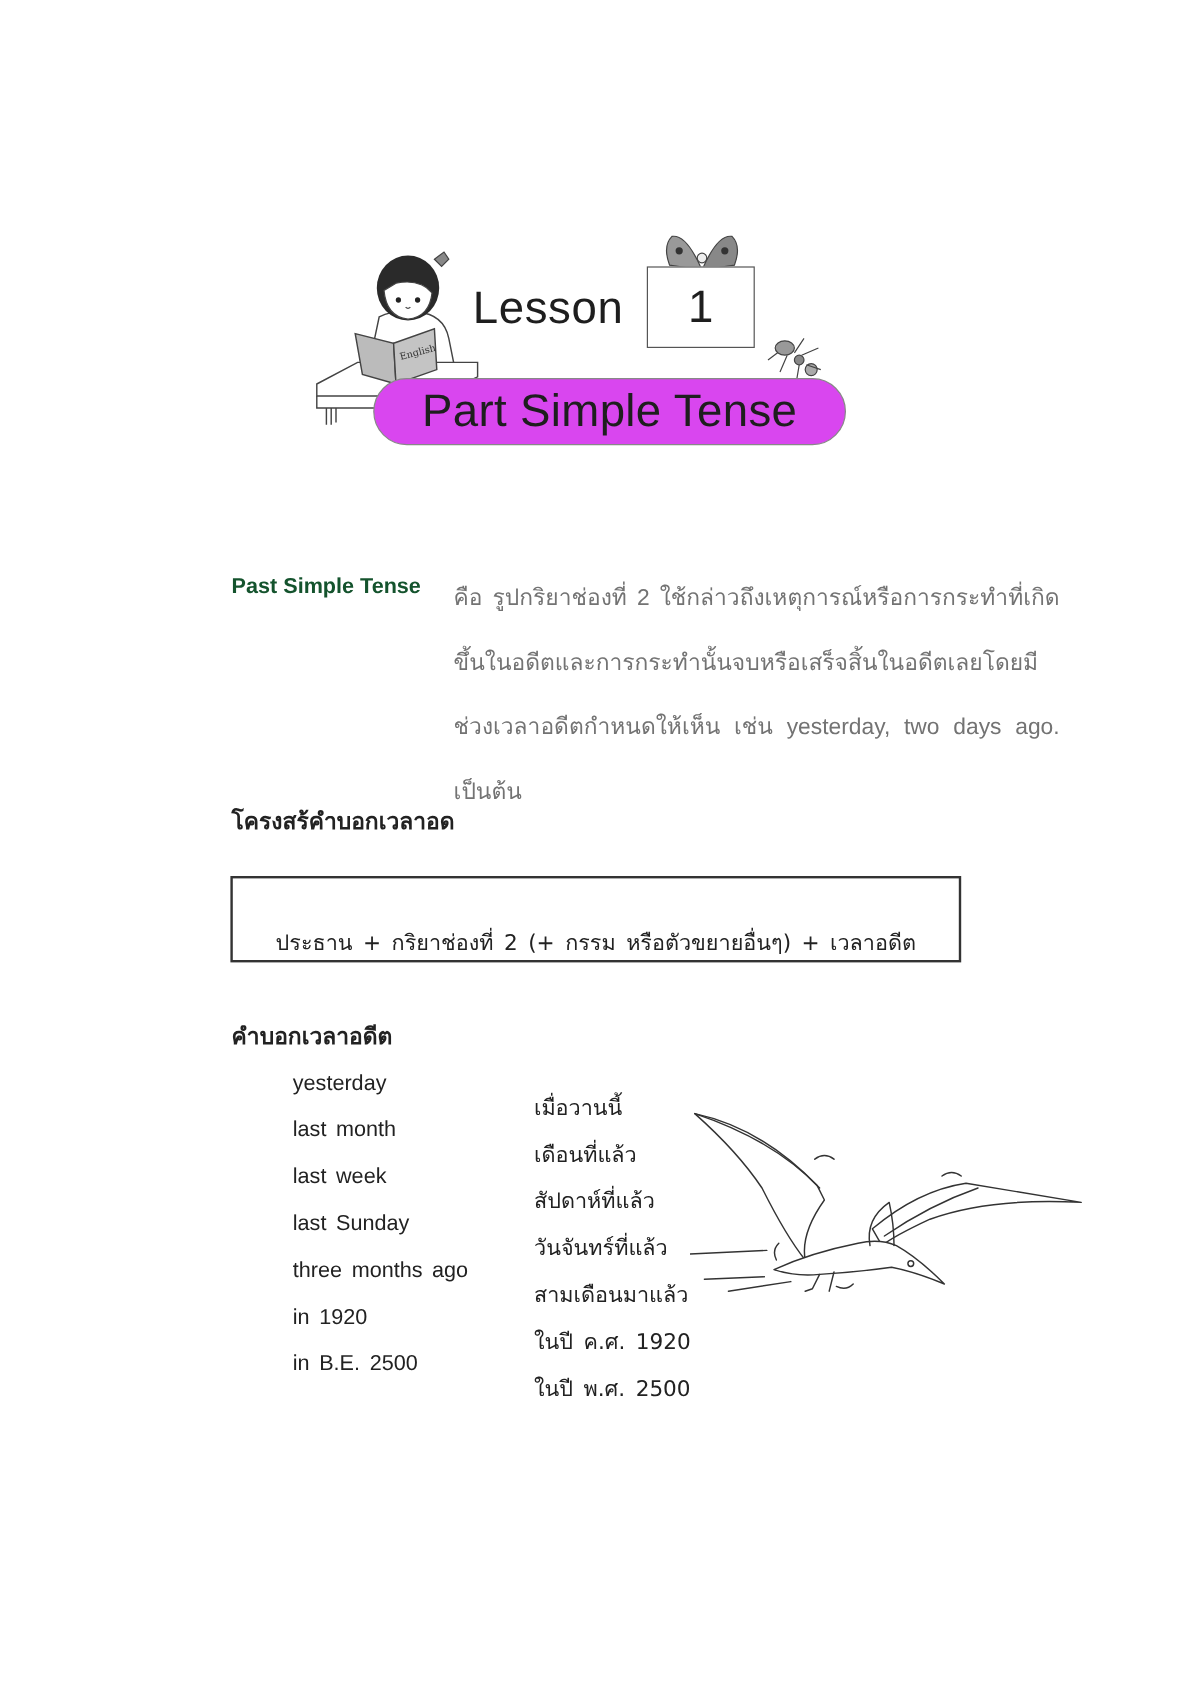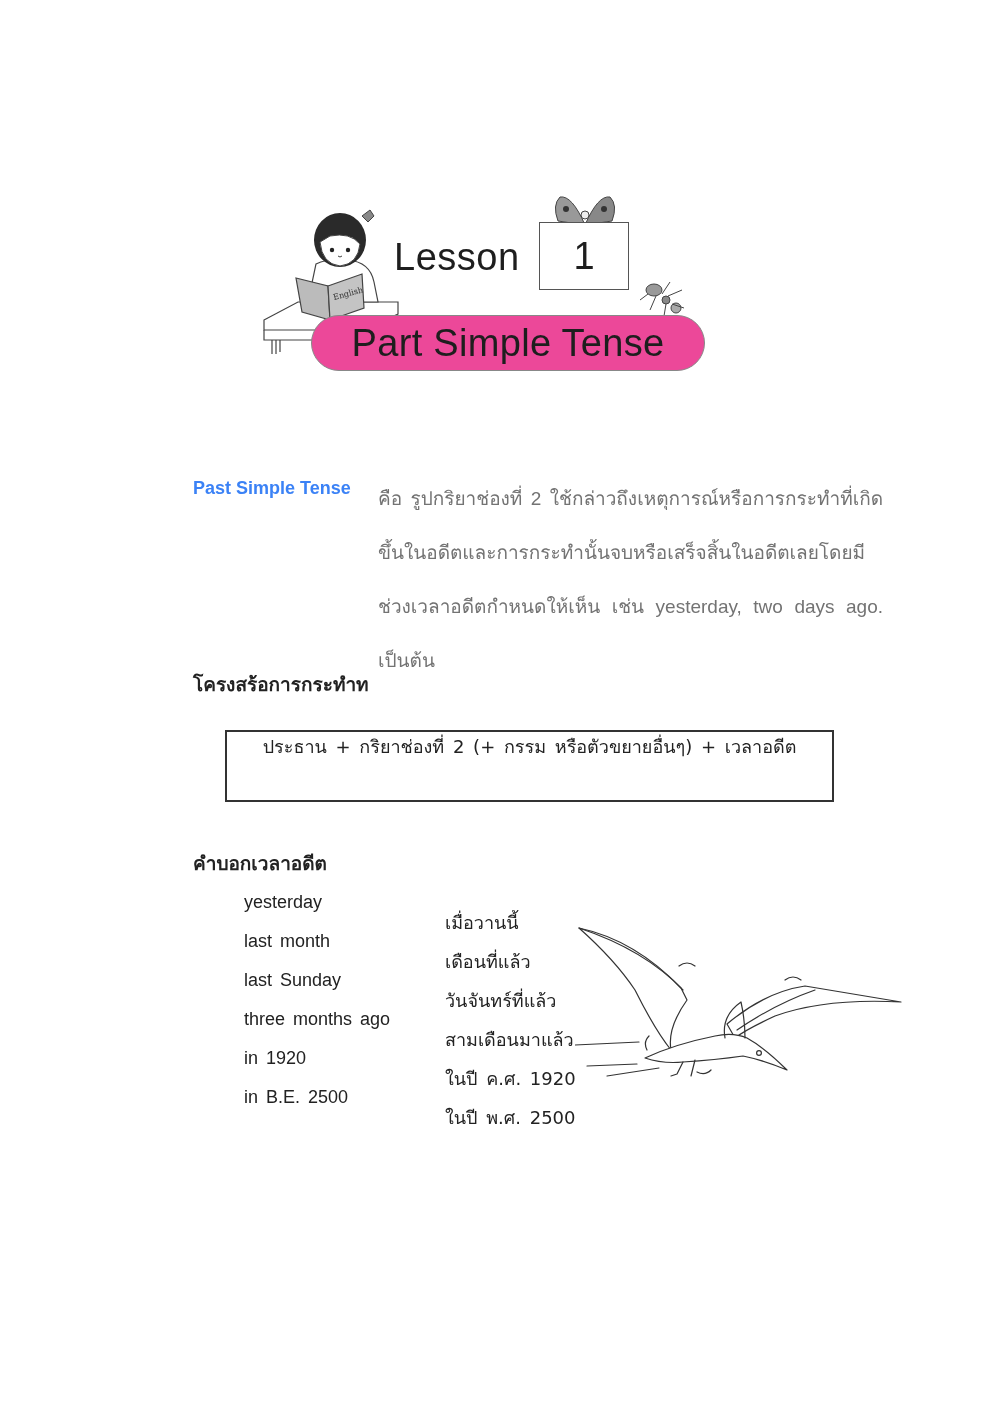--- a/index.html
+++ b/index.html
@@ -12,42 +12,42 @@
     
     .lesson-word { left: 394px; top: 236px; font-size: 38px; color: #1e1e1e; letter-spacing: 0.5px; }
     .lesson-box {
       left: 539px; top: 222px; width: 90px; height: 68px;
       border: 1.5px solid #555; background: #fff; box-sizing: border-box;
       display: flex; align-items: center; justify-content: center;
       font-size: 38px; color: #1e1e1e;
     }
     .pill {
       left: 311px; top: 315px; width: 394px; height: 56px;
-      border: 1.5px solid #888; border-radius: 28px; background: #ec4899; box-sizing: border-box;
+      border: 1.5px solid #888; border-radius: 28px; background: #d946ef; box-sizing: border-box;
       display: flex; align-items: center; justify-content: center;
       font-size: 38px; color: #1e1e1e; letter-spacing: 0.3px;
     }
     .girl { left: 258px; top: 202px; }
     .butterfly { left: 552px; top: 191px; }
     .ant { left: 638px; top: 278px; }
 
     
-    .def-term { left: 193px; top: 478px; font-weight: bold; font-size: 18px; color: #3b82f6; }
+    .def-term { left: 193px; top: 478px; font-weight: bold; font-size: 18px; color: #14532d; }
     .def-body {
       left: 378px; top: 472px; width: 505px;
       font-size: 19px; line-height: 54px; color: #737373; text-align: justify;
     }
 
     .heading { font-family: "DejaVu Sans", sans-serif; font-weight: bold; font-size: 19px; color: #222; }
     .structure-heading { left: 193px; top: 669px; }
     .structure-box {
       left: 192px; top: 730px; width: 609px; height: 72px;
       border: 2px solid #333; box-sizing: border-box;
-      display: flex; align-items: flex-start; justify-content: center;
-      font-family: "DejaVu Sans", sans-serif; font-size: 18px; color: #222; word-spacing: 3px; margin-left: 33px;
+      display: flex; align-items: flex-end; justify-content: center;
+      font-family: "DejaVu Sans", sans-serif; font-size: 18px; color: #222; word-spacing: 3px;
     }
 
     .words-heading { left: 193px; top: 848px; }
     .word-list { left: 244px; top: 883px; }
     .word-row { height: 39px; display: flex; align-items: center; font-size: 18px; color: #222; }
     .word-en { width: 201px; word-spacing: 3px; }
     .word-th { font-family: "DejaVu Sans", sans-serif; word-spacing: 3px; margin-top: 39px; }
 
     .dino { left: 575px; top: 920px; }
   </style>
@@ -97,34 +97,38 @@
   <path d="M10 16 l-8 6 M18 18 l-6 14 M28 26 l-2 12 M30 18 l14 -6 M34 26 l12 4 M24 16 l8 -12" stroke="#444" stroke-width="1" fill="none"></path>
 </svg>
 
 <div class="abs pill">
   <span>Part Simple Tense</span>
 </div>
 
 <div class="abs def-term">Past Simple Tense</div>
 <div class="abs def-body">คือ รูปกริยาช่องที่ 2 ใช้กล่าวถึงเหตุการณ์หรือการกระทำที่เกิดขึ้นในอดีตและการกระทำนั้นจบหรือเสร็จสิ้นในอดีตเลยโดยมีช่วงเวลาอดีตกำหนดให้เห็น เช่น yesterday, two days ago. เป็นต้น</div>
 
-<div class="abs heading structure-heading">โครงสร้อการกระทำท</div>
+<div class="abs heading structure-heading">โครงสร้คำบอกเวลาอด</div>
 <div class="abs structure-box">
   <span>ประธาน + กริยาช่องที่ 2 (+ กรรม หรือตัวขยายอื่นๆ) + เวลาอดีต</span>
 </div>
 
 <div class="abs heading words-heading">คำบอกเวลาอดีต</div>
 <div class="abs word-list">
   <div class="word-row">
     <span class="word-en">yesterday</span>
     <span class="word-th">เมื่อวานนี้</span>
   </div>
   <div class="word-row">
     <span class="word-en">last month</span>
     <span class="word-th">เดือนที่แล้ว</span>
+  </div>
+  <div class="word-row">
+    <span class="word-en">last week</span>
+    <span class="word-th">สัปดาห์ที่แล้ว</span>
   </div>
   <div class="word-row">
     <span class="word-en">last Sunday</span>
     <span class="word-th">วันจันทร์ที่แล้ว</span>
   </div>
   <div class="word-row">
     <span class="word-en">three months ago</span>
     <span class="word-th">สามเดือนมาแล้ว</span>
   </div>
   <div class="word-row">

